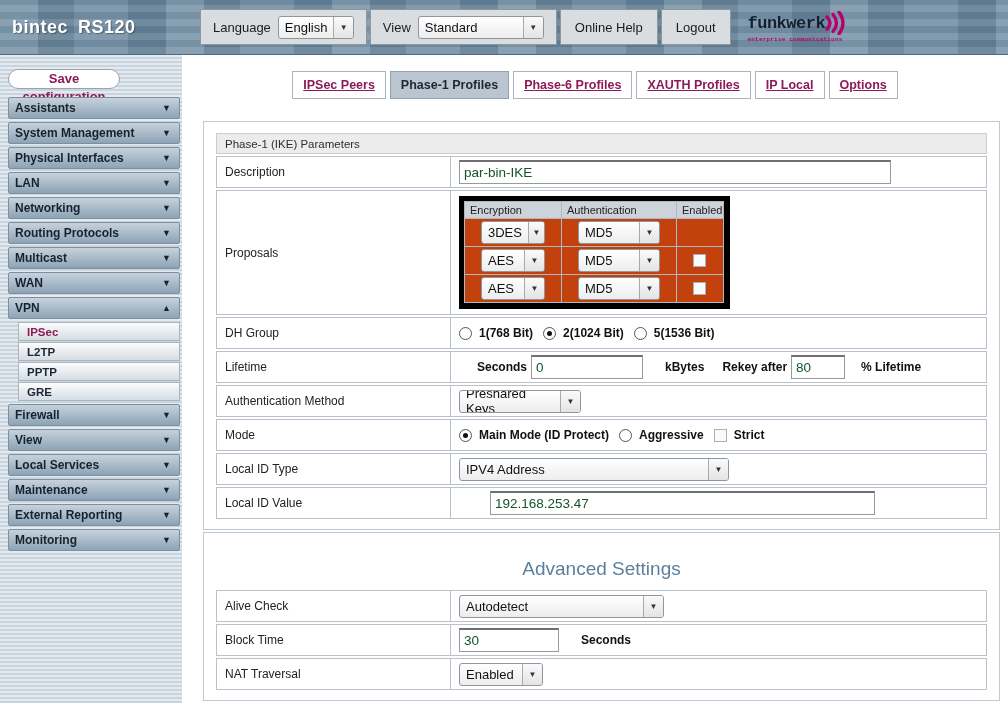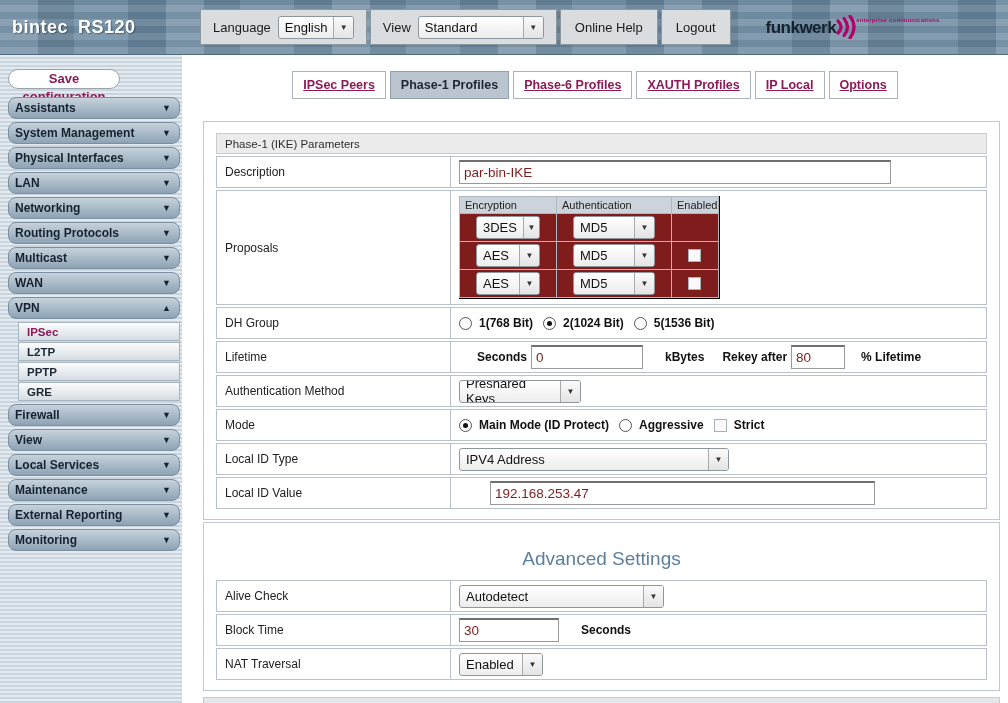--- a/index.html
+++ b/index.html
@@ -15,36 +15,36 @@
     border-bottom:1px solid #4e6b80; display:flex; align-items:center; }
   .brand { color:#fff; font-weight:bold; font-size:18px; margin-left:12px; letter-spacing:0.5px;
     text-shadow:1px 1px 1px rgba(0,0,0,0.35); width:180px; }
   .brand .model { margin-left:10px; }
   .ctrlstrip { display:flex; align-items:stretch; height:36px; margin-left:8px; }
   .ctrlgroup { display:flex; align-items:center; gap:7px; background:#d9dde0;
     border:1px solid #8f979e; padding:0 12px; margin-right:3px; font-size:13px; color:#1b1b1b; }
   .ctrlbtn { display:flex; align-items:center; background:#d9dde0; border:1px solid #8f979e;
     padding:0 14px; margin-right:3px; font-size:13px; color:#1b1b1b; cursor:pointer; }
   
-  .logo { margin-left:32px; display:flex; flex-direction:row; line-height:1; }
+  .logo { margin-left:14px; display:flex; flex-direction:column; line-height:1;font-family:Liberation Mono, monospace; }
   .logo-row { display:flex; align-items:center; }
   .logo-text { font-weight:bold; font-size:17px; color:#15202e; letter-spacing:-0.5px; }
   .logo-sub { font-size:6px; color:#b4006b; font-weight:bold; margin-top:2px; letter-spacing:0.2px; }
 
   
   .page { display:flex; width:1008px; height:648px; }
 
   
   .sidebar { width:182px; height:648px; padding:14px 2px 0 8px;
     background:repeating-linear-gradient(180deg,#e4ebf0 0 2px,#c9d4dd 2px 4px); }
   .savebtn { display:block; width:160px; height:19px; margin:0 0 8px 0; background:#fff;
     border:1px solid #96a0aa; border-radius:10px; text-align:center; line-height:17px;
     font-size:12px; font-weight:bold; color:#8c1a56; cursor:pointer; }
   .navitem { position:relative; height:22px; margin-bottom:3px;
-    background:linear-gradient(#c6d2dc,#8da3b5); border:1px solid #7b8fa0; border-radius:8px;
+    background:linear-gradient(#c6d2dc,#8da3b5); border:1px solid #7b8fa0; border-radius:2px;
     display:flex; align-items:center; padding:0 6px; cursor:pointer; }
   .navitem .lbl { font-size:12px; font-weight:bold; color:#16222f; }
   .navitem .arr { position:absolute; right:8px; font-size:9px; color:#16222f; }
   .subitem { height:19px; margin:0 0 1px 10px; background:linear-gradient(#fbfcfd,#d5dde3);
     border:1px solid #aab6bf; display:flex; align-items:center; padding:0 8px; cursor:pointer; }
   .subitem .lbl { font-size:11.5px; font-weight:bold; color:#1c2733; }
   .subitem.active .lbl { color:#8c1a56; }
 
   
   .main { flex:1; background:#fff; padding-top:16px; }
@@ -60,38 +60,38 @@
   .sectionbar { background:#ececec; border:1px solid #c9ccd1; height:21px; display:flex;
     align-items:center; padding:0 8px; font-size:11.5px; color:#2e2e2e; margin-bottom:2px; }
   .adv-title { text-align:center; font-size:19px; color:#5c7f9e; margin:20px 0 10px 0; }
 
   .frow { display:flex; border:1px solid #b9c2cc; margin-bottom:2px; background:#fff; }
   .fl { width:234px; min-height:30px; border-right:1px solid #b9c2cc; display:flex;
     align-items:center; padding:0 8px; font-size:12px; color:#222; }
   .fv { flex:1; display:flex; align-items:center; padding:3px 8px; gap:4px; flex-wrap:wrap; }
 
   input.txt { height:24px; border:1px solid #9a9a9a; border-top:2px solid #6f6f6f;
-    font-family:"Liberation Sans",sans-serif; font-size:13.5px; padding:0 4px; color:#7f1d1d; background:#fff; }
+    font-family:"Liberation Sans",sans-serif; font-size:13.5px; padding:0 4px; color:#14532d; background:#fff; }
   .blbl { font-size:12px; font-weight:bold; color:#111; }
 
   .select { display:inline-flex; align-items:stretch; height:23px; border:1px solid #8f979e;
     border-radius:3px; background:linear-gradient(#ffffff,#ededed); cursor:pointer; overflow:hidden; }
   .select .val { display:flex; align-items:center; padding:0 6px; font-size:13px; color:#111; flex:1; }
   .select .ab { width:20px; border-left:1px solid #a9a9a9; display:flex; align-items:center;
     justify-content:center; font-size:8px; color:#333; background:linear-gradient(#fafafa,#e4e4e4); }
 
   .radio { width:13px; height:13px; border-radius:50%; border:1px solid #555; background:#fff;
     display:inline-block; position:relative; margin-right:3px; flex:none; cursor:pointer; }
   .radio.checked::after { content:""; position:absolute; left:3px; top:3px; width:5px; height:5px;
     border-radius:50%; background:#111; }
   .cb { width:13px; height:13px; border:1px solid #a9b0b8; background:#fafafa; display:inline-block;
     margin-right:3px; flex:none; cursor:pointer; }
 
   
-  .ptable { border:1px solid #000000; background:#7f1d1d; }
+  .ptable { border:6px solid #000000; background:#c2410c; }
   .prow { display:flex; }
   .pcell { border:1px solid #aeb8c2; margin:-1px 0 0 -1px; padding:2px 16px; display:flex; align-items:center; }
   .phead { background:#ccd3db; font-size:11px; color:#222; padding:2px 5px; }
   .c-enc { width:98px; } .c-auth { width:116px; } .c-en { width:48px; justify-content:flex-start; }
 
   
   .okbar { margin:6px 8px 0 21px; height:29px; background:#e4e7ea; border:1px solid #c3ccd6;
     display:flex; align-items:center; justify-content:center; gap:10px; }
   .pill { width:112px; height:20px; background:#fff; border:1px solid #9aa4ae; border-radius:10px;
     text-align:center; line-height:18px; font-size:13px; font-weight:bold; color:#8c1a56; cursor:pointer; }

